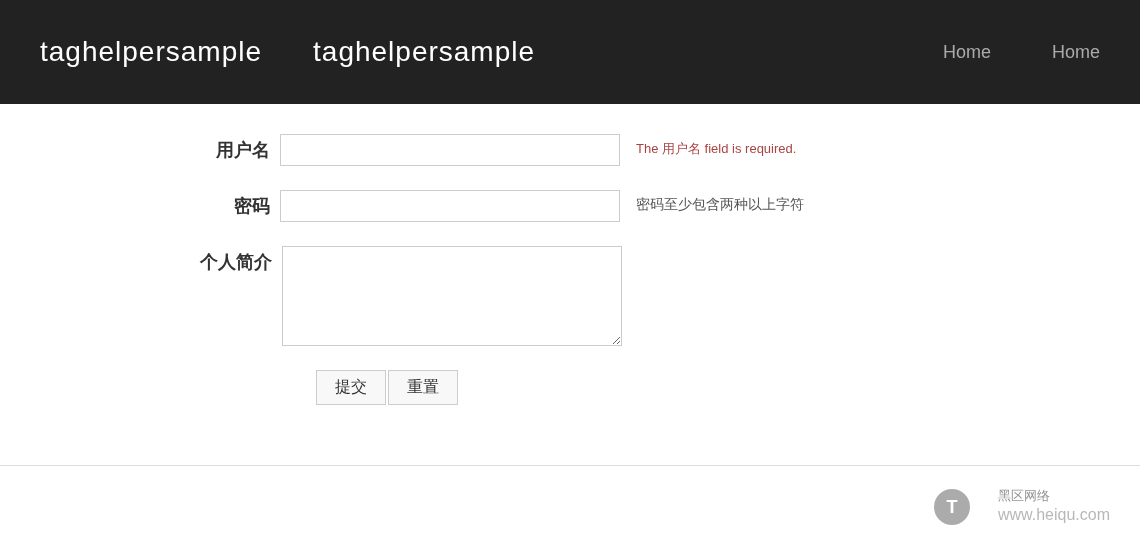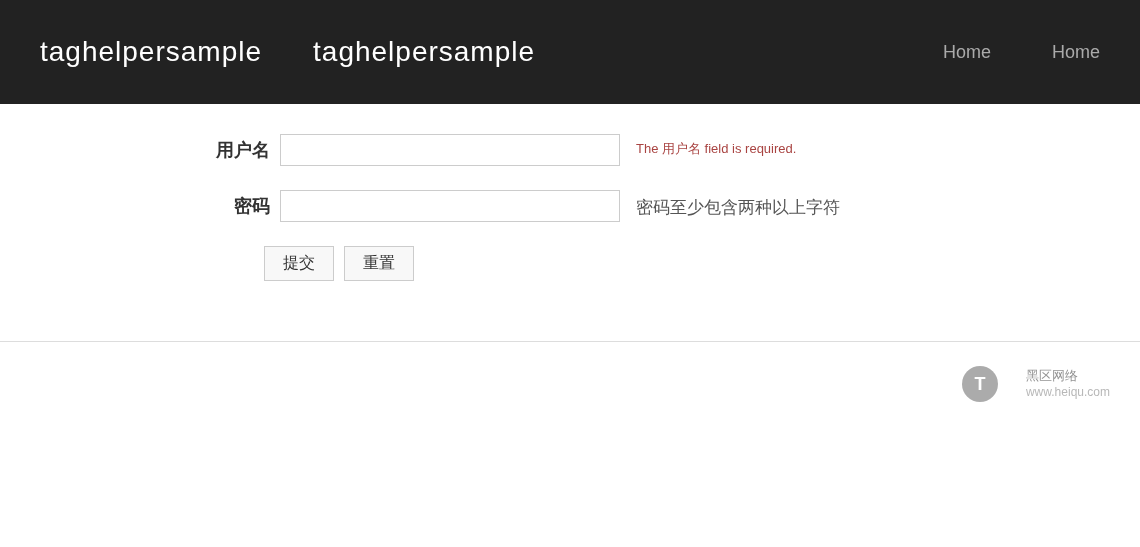--- a/index.html
+++ b/index.html
@@ -96,32 +96,32 @@
 
     .validation-message {
       color: #a94442;
       font-size: 13px;
       margin-left: 16px;
       padding-top: 6px;
     }
 
     .validation-message-gray {
       color: #555;
-      font-size: 17px;
+      font-size: 14px;
       margin-left: 16px;
       padding-top: 6px;
     }
 
     
     .buttons-row {
       display: flex;
       align-items: center;
-      margin-left: 64px;
+      margin-left: 116px;
       margin-top: 10px;
-      gap: 10px;
+      gap: 2px;
     }
 
     .btn {
       border: 1px solid #ccc;
       background: #f8f8f8;
       font-size: 16px;
       padding: 6px 18px;
       cursor: pointer;
       color: #333;
       font-family: "Microsoft YaHei", "SimHei", Arial, sans-serif;
@@ -164,21 +164,21 @@
 
     .watermark-text {
       font-size: 13px;
       color: #666;
       line-height: 1.3;
       margin-left: 20px;
     }
 
     .watermark-text .site {
       color: #999;
-      font-size: 12px;
+      font-size: 16px;
     }
   </style>
 </head>
 <body>
 
 <nav class="navbar">
   <a class="navbar-brand-1">taghelpersample</a>
   <a class="navbar-brand-2">taghelpersample</a>
   <div class="navbar-spacer"></div>
   <a class="navbar-link" href="#">Home</a>
@@ -193,20 +193,24 @@
       <input class="form-input" type="text" style="">
       <span class="validation-message">The 用户名 field is required.</span>
     </div>
 
     <div class="form-row">
       <label class="form-label">密码</label>
       <input class="form-input" type="password" style="">
       <span class="validation-message-gray">密码至少包含两种以上字符</span>
     </div>
 
+    <div class="form-row">
+      <label class="form-label">个人简介</label>
+      <textarea class="form-textarea" style=""></textarea>
+    </div>
 
     <div class="buttons-row">
       <button type="submit" class="btn">提交</button>
       <button type="reset" class="btn">重置</button>
     </div>
 
   </form>
 </div>
 
 <div class="footer-area">

